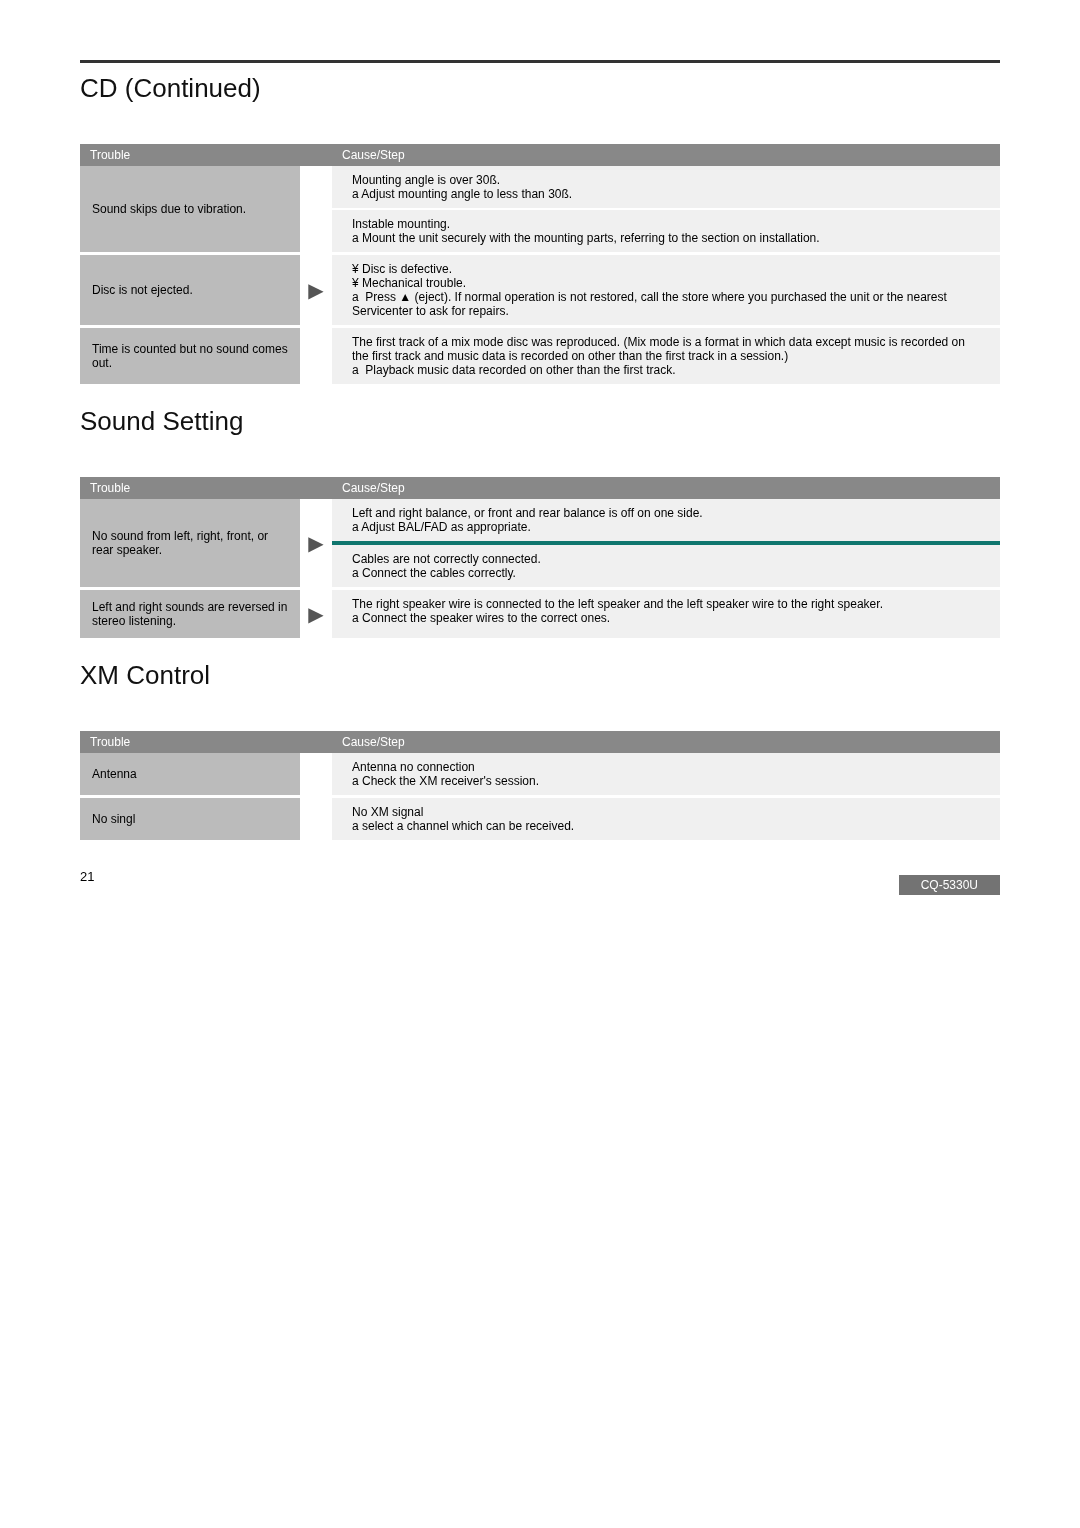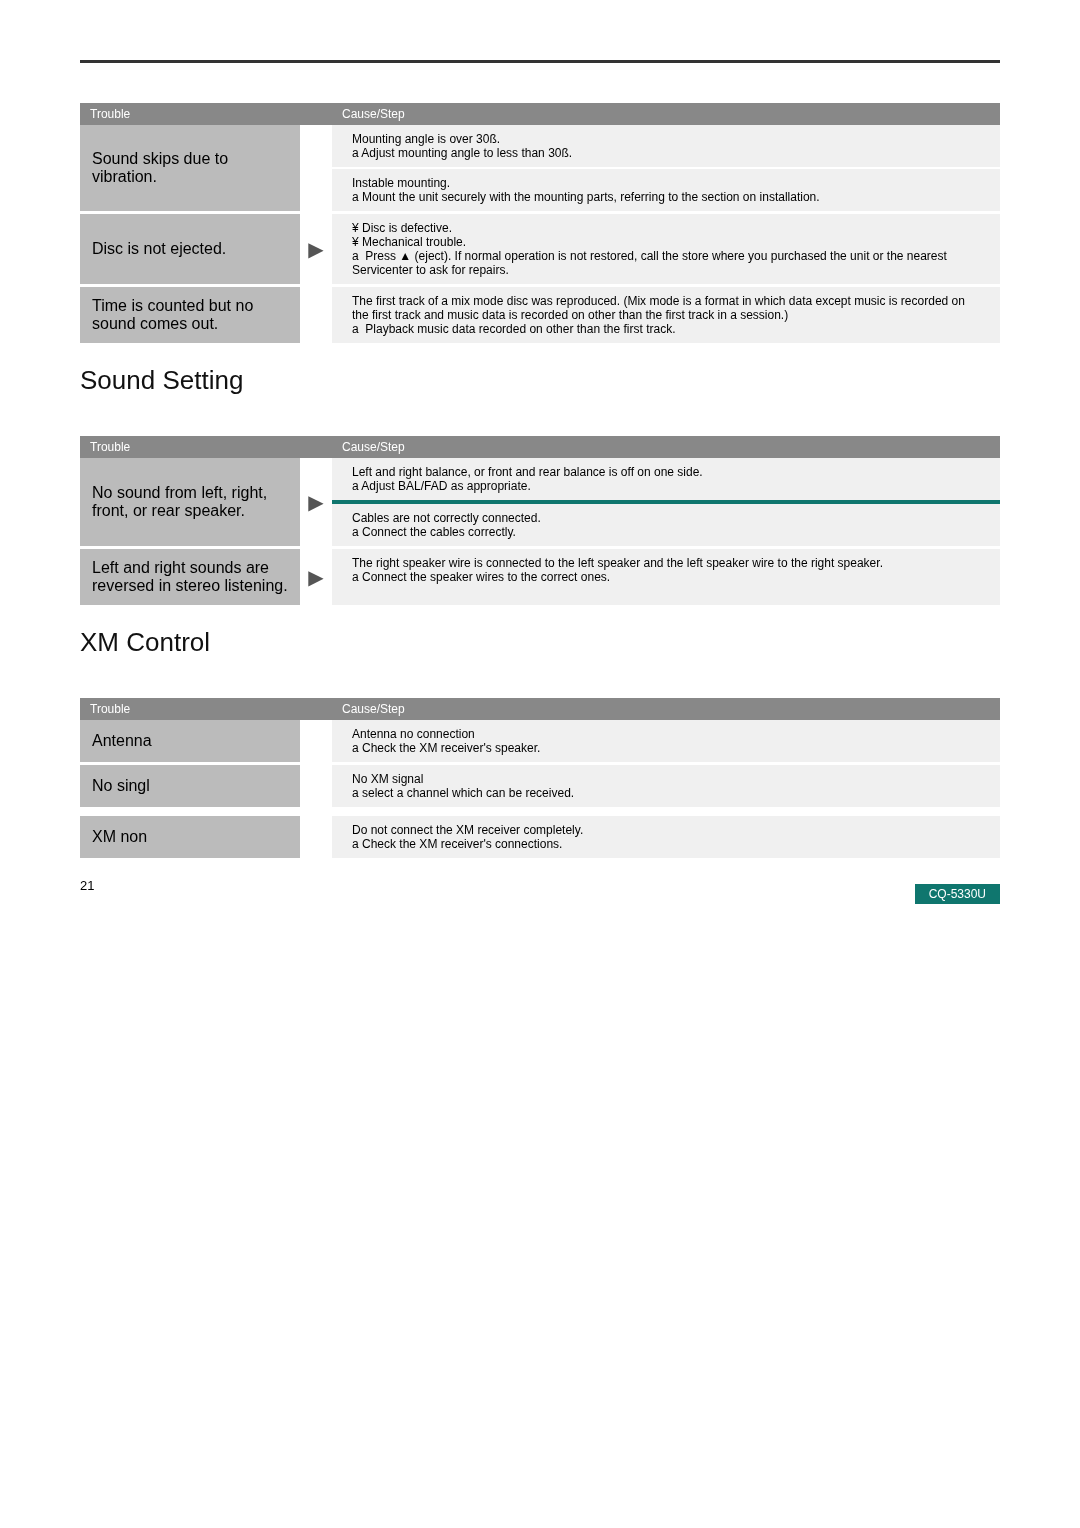--- a/index.html
+++ b/index.html
@@ -24,23 +24,23 @@
       margin-bottom: 8px;
       color: #111;
     }
 
     .section-gap {
       height: 18px;
     }
 
     .model-badge {
       display: inline-block;
-      background: #0f766e;
+      background: #737373;
       color: #fff;
-      padding: 3px 14px;
+      padding: 3px 22px;
       font-size: 12px;
       margin-top: 6px;
       float: right;
     }
 
     table.section-table {
       width: 100%;
       border-collapse: collapse;
       margin-bottom: 4px;
       margin-top: 40px;
@@ -53,21 +53,21 @@
       font-size: 12px;
     }
 
     table.section-table .hdr td:first-child {
       width: 220px;
     }
 
     .tr-cell {
       background: #bbb;
       padding: 10px 12px;
-      font-size: 16px;
+      font-size: 12px;
       vertical-align: middle;
       width: 190px;
     }
 
     .arrow-col {
       width: 32px;
       text-align: center;
       vertical-align: middle;
       font-size: 20px;
       color: #555;
@@ -79,20 +79,21 @@
       font-size: 12px;
       vertical-align: top;
     }
   </style>
 </head>
 <body>
 
 <div class="top-divider"></div>
 
 <div>
+  <h1 class="section-title">CD (Continued)</h1>
 
   <table class="section-table">
     <tbody>
         <tr class="hdr">
       <td>Trouble</td>
       <td style="width:32px;"></td>
       <td>Cause/Step</td>
     </tr>
 
     <tr>
@@ -195,21 +196,21 @@
       <td>Trouble</td>
       <td style="width:32px;"></td>
       <td>Cause/Step</td>
     </tr>
 
     <tr>
       <td class="tr-cell">Antenna</td>
       <td class="arrow-col"></td>
       <td class="cs-cell">
         <span>Antenna no connection</span><br>
-        <span>a  Check the XM receiver's speaker.</span>
+        <span>a  Check the XM receiver's session.</span>
       </td>
     </tr>
 
     <tr>
           <td colspan="3" style="height:3px;background:#fff;"></td>
         </tr>
 
     <tr>
       <td class="tr-cell">No singl</td>
       <td class="arrow-col"></td>
@@ -226,28 +227,20 @@
 
     <tr>
           <td colspan="3" style="height:3px;background:#fff;"></td>
         </tr>
 
 
     <tr>
           <td colspan="3" style="height:3px;background:#fff;"></td>
         </tr>
 
-    <tr>
-      <td class="tr-cell">XM non</td>
-      <td class="arrow-col"></td>
-      <td class="cs-cell">
-        <span>Do not connect the XM receiver completely.</span><br>
-        <span>a  Check the XM receiver's connections.</span>
-      </td>
-    </tr>
   </tbody>
     </table>
 </div>
 
 <div style="margin-top:20px; overflow:hidden;">
   <span style="float:left; font-size:13px;text-align:right;">21</span>
   <span class="model-badge">CQ-5330U</span>
 </div>
 
 </body></html>

